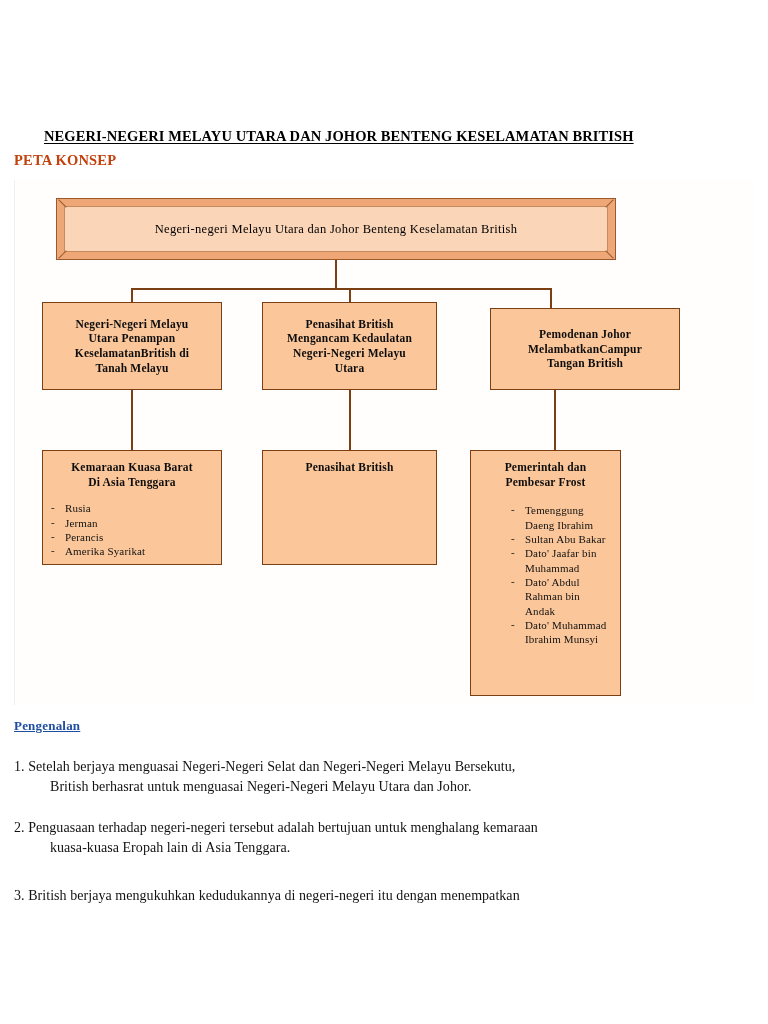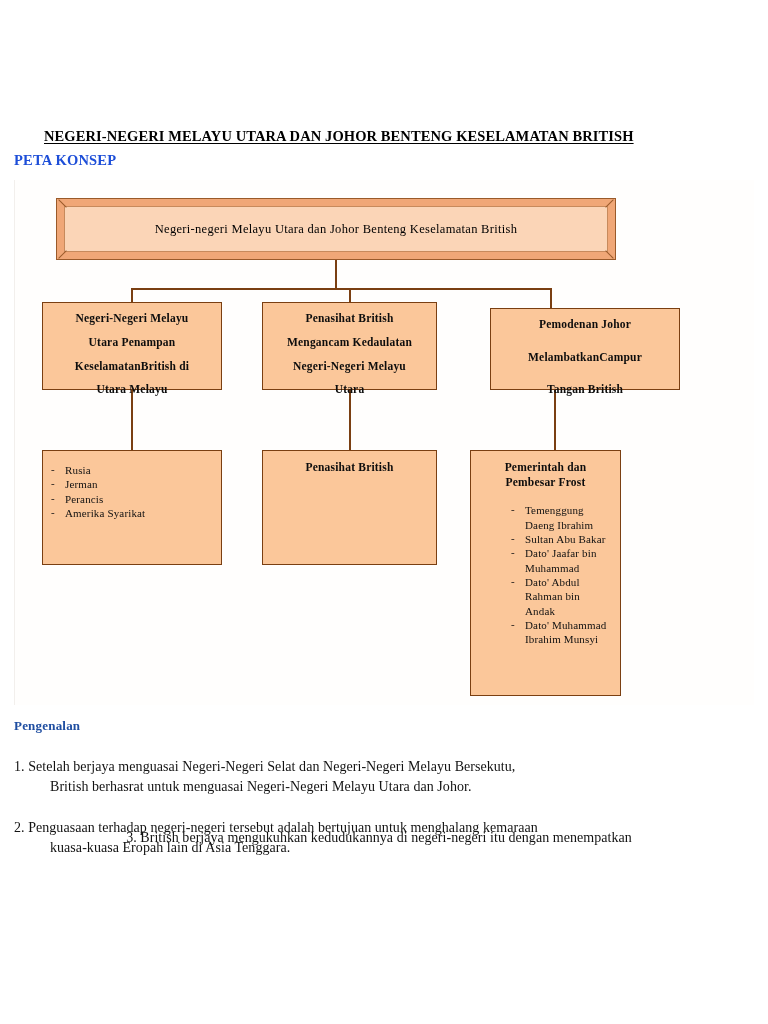--- a/index.html
+++ b/index.html
@@ -30,21 +30,21 @@
     text-underline-offset: 2px;
     white-space: nowrap;
   }
   #peta-konsep {
     position: absolute;
     left: 14px;
     top: 152px;
     font-family: "Liberation Serif", serif;
     font-size: 14.5px;
     font-weight: bold;
-    color: #1d4ed8;
+    color: #c2410c;
     letter-spacing: 0.2px;
     text-align: right;
   }
 
   
   #diagram {
     position: absolute;
     left: 14px;
     top: 180px;
     width: 740px;
@@ -139,25 +139,25 @@
   #root-node .m-tr { right: 0px;  top: 4px;  transform: rotate(-45deg); }
   #root-node .m-bl { left: 0px;   bottom: 4px; transform: rotate(-45deg); }
   #root-node .m-br { right: 0px;  bottom: 4px; transform: rotate(45deg); }
 
   
   #node-r2-0 { left: 27px;  top: 122px; width: 180px; height: 88px; }
   #node-r2-1 { left: 247px; top: 122px; width: 175px; height: 88px; }
   #node-r2-2 { left: 475px; top: 128px; width: 190px; height: 82px; }
 
   #node-r2-0 .hdr, #node-r2-1 .hdr, #node-r2-2 .hdr {
-    padding: 8px 6px;
+    padding: 0 6px;
     display: flex;
     height: 100%;
     align-items: center;
-    justify-content: space-between;
+    justify-content: center;
     flex-direction: column;
   }
 
   
   #node-r3-0 { left: 27px;  top: 270px; width: 180px; height: 115px; }
   #node-r3-1 { left: 247px; top: 270px; width: 175px; height: 115px; }
   #node-r3-2 { left: 455px; top: 270px; width: 151px; height: 246px; }
   .node .hdr-top {
     padding: 9px 6px 0 6px;
   }
@@ -168,39 +168,40 @@
   
   #pengenalan {
     position: absolute;
     left: 14px;
     top: 718px;
     font-family: "Liberation Serif", serif;
     font-size: 13px;
     font-weight: bold;
     color: #1f4ea1;
     letter-spacing: 0.2px;
+    text-decoration: underline;
   }
   .para {
     position: absolute;
     left: 14px;
     width: 730px;
     font-family: "Liberation Serif", serif;
     font-size: 14px;
     font-weight: normal;
     color: #121212;
     line-height: 1.45;
     letter-spacing: 0.05px;
   }
   .para .ln2 {
     display: block;
     padding-left: 36px;
   }
   #para-1 { top: 757px; }
   #para-2 { top: 818px; }
-  #para-3 { top: 828px; text-align: center; }
+  #para-3 { top: 886px; }
 </style>
 </head>
 <body>
 
 <div id="doc-title">NEGERI-NEGERI MELAYU UTARA DAN JOHOR BENTENG KESELAMATAN BRITISH</div>
 <div id="peta-konsep">PETA KONSEP</div>
 
 <div id="diagram">
 
   <div id="root-node">
@@ -221,21 +222,21 @@
 
   <div class="conn conn-v" style="left:116px; top:210px; height:62px;"></div>
   <div class="conn conn-v" style="left:334px; top:210px; height:62px;"></div>
   <div class="conn conn-v" style="left:539px; top:210px; height:62px;"></div>
 
   <div class="node" id="node-r2-0">
     <div class="hdr">
       <span>Negeri-Negeri Melayu</span>
       <span>Utara Penampan</span>
       <span>KeselamatanBritish di</span>
-      <span>Utara Melayu</span>
+      <span>Tanah Melayu</span>
     </div>
   </div>
 
   <div class="node" id="node-r2-1">
     <div class="hdr">
       <span>Penasihat British</span>
       <span>Mengancam Kedaulatan</span>
       <span>Negeri-Negeri Melayu</span>
       <span>Utara</span>
     </div>
@@ -243,20 +244,24 @@
 
   <div class="node" id="node-r2-2">
     <div class="hdr">
       <span>Pemodenan Johor</span>
       <span>MelambatkanCampur</span>
       <span>Tangan British</span>
     </div>
   </div>
 
   <div class="node" id="node-r3-0">
+    <div class="hdr hdr-top">
+      <div>Kemaraan Kuasa Barat</div>
+      <div>Di Asia Tenggara</div>
+    </div>
     <div class="list-wrap">
       <ul>
         <li>Rusia</li>
         <li>Jerman</li>
         <li>Perancis</li>
         <li>Amerika Syarikat</li>
       </ul>
     </div>
   </div>
 

